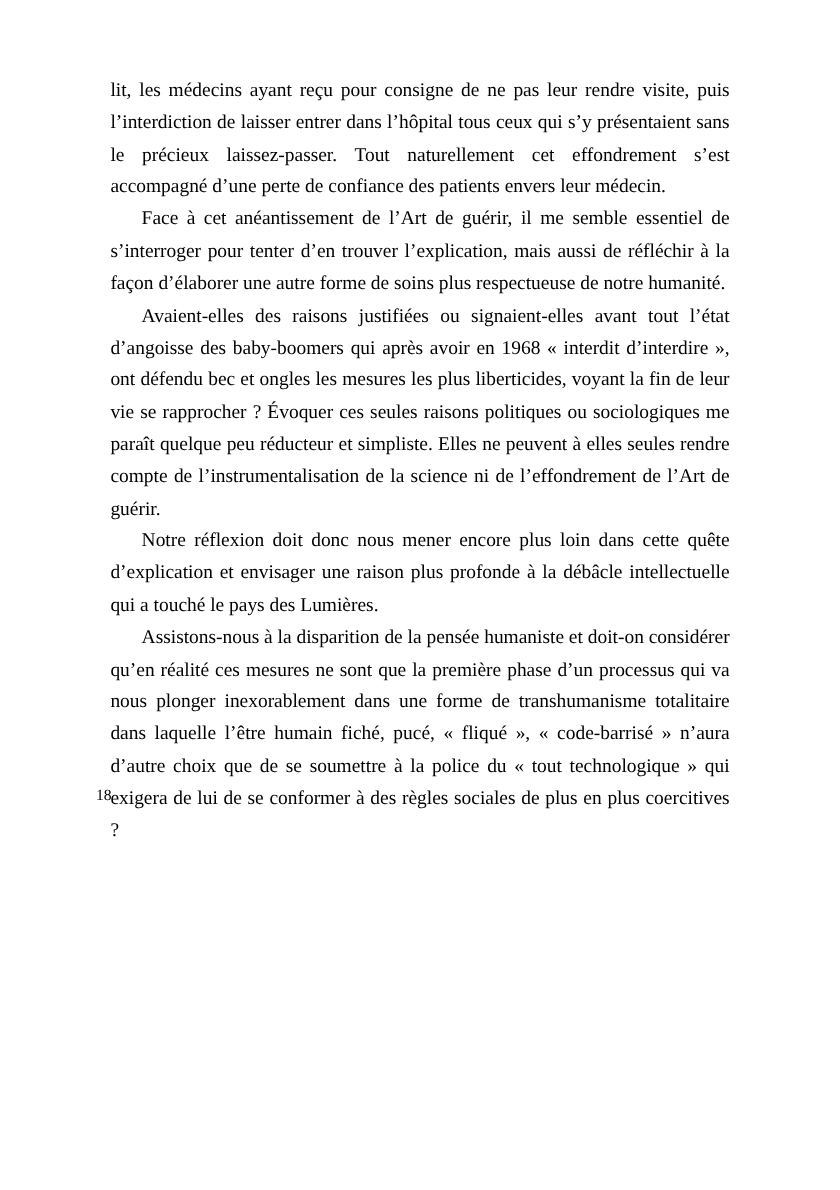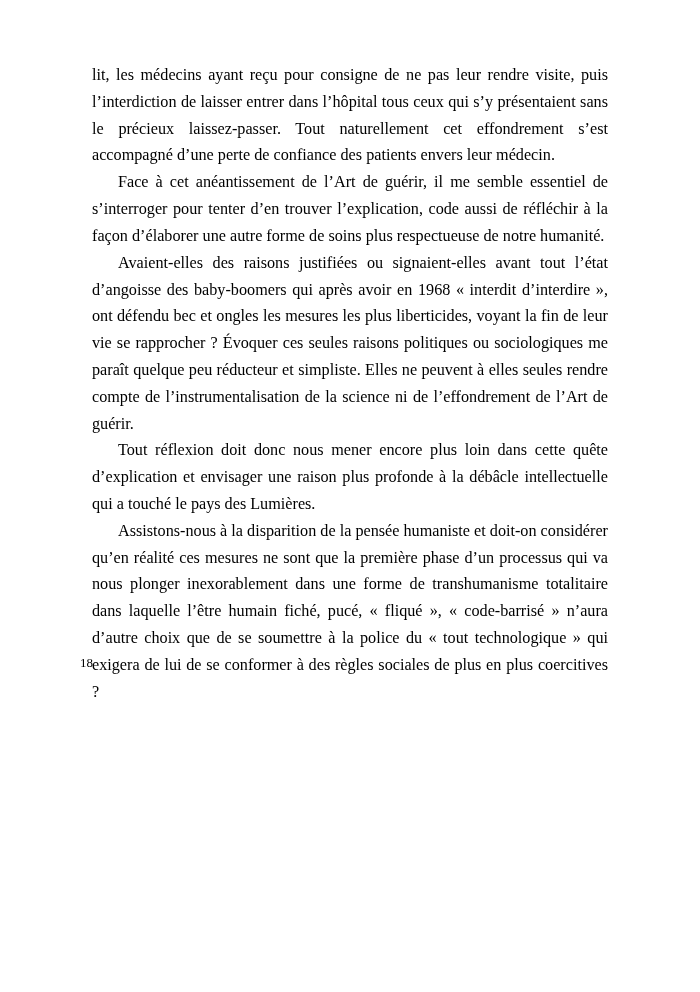--- a/index.html
+++ b/index.html
@@ -41,19 +41,19 @@
     line-height: 1;
     font-family: Liberation Serif, serif;
   }
 </style>
 </head>
 <body>
 
 <div class="page">
   <div class="body-text">
     <p>lit, les médecins ayant reçu pour consigne de ne pas leur rendre visite, puis l’interdiction de laisser entrer dans l’hôpital tous ceux qui s’y présentaient sans le précieux laissez-passer. Tout naturellement cet effondrement s’est accompagné d’une perte de confiance des patients envers leur médecin.</p>
-    <p class="indent">Face à cet anéantissement de l’Art de guérir, il me semble essentiel de s’interroger pour tenter d’en trouver l’explication, code aussi de réfléchir à la façon d’élaborer une autre forme de soins plus respectueuse de notre humanité.</p>
+    <p class="indent">Face à cet anéantissement de l’Art de guérir, il me semble essentiel de s’interroger pour tenter d’en trouver l’explication, mais aussi de réfléchir à la façon d’élaborer une autre forme de soins plus respectueuse de notre humanité.</p>
     <p class="indent">Avaient-elles des raisons justifiées ou signaient-elles avant tout l’état d’angoisse des baby-boomers qui après avoir en 1968 « interdit d’interdire », ont défendu bec et ongles les mesures les plus liberticides, voyant la fin de leur vie se rapprocher ? Évoquer ces seules raisons politiques ou sociologiques me paraît quelque peu réducteur et simpliste. Elles ne peuvent à elles seules rendre compte de l’instrumentalisation de la science ni de l’effondrement de l’Art de guérir.</p>
-    <p class="indent">Tout réflexion doit donc nous mener encore plus loin dans cette quête d’explication et envisager une raison plus profonde à la débâcle intellectuelle qui a touché le pays des Lumières.</p>
+    <p class="indent">Notre réflexion doit donc nous mener encore plus loin dans cette quête d’explication et envisager une raison plus profonde à la débâcle intellectuelle qui a touché le pays des Lumières.</p>
     <p class="indent">Assistons-nous à la disparition de la pensée humaniste et doit-on considérer qu’en réalité ces mesures ne sont que la première phase d’un processus qui va nous plonger inexorablement dans une forme de transhumanisme totalitaire dans laquelle l’être humain fiché, pucé, « fliqué », « code-barrisé » n’aura d’autre choix que de se soumettre à la police du « tout technologique » qui exigera de lui de se conformer à des règles sociales de plus en plus coercitives ?</p>
   </div>
   <div class="page-number">18</div>
 </div>
 
 </body></html>

